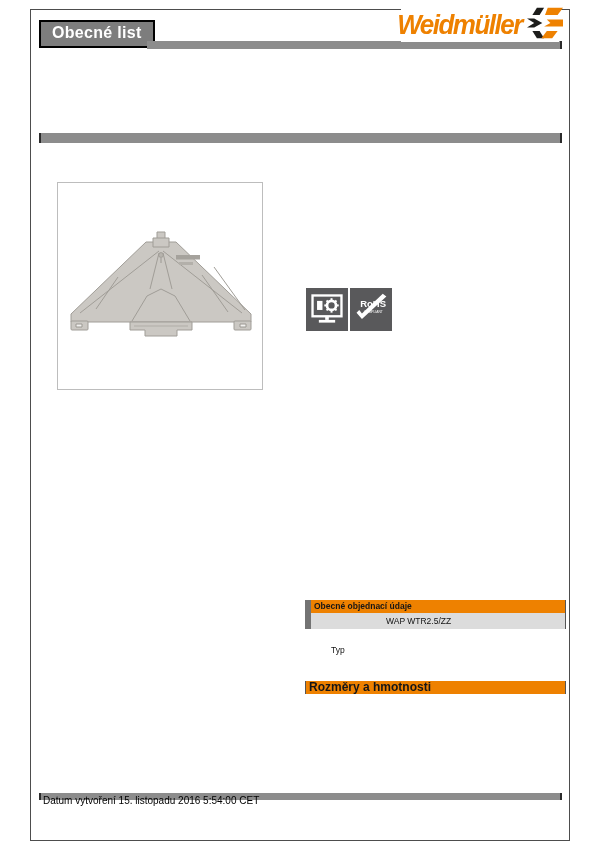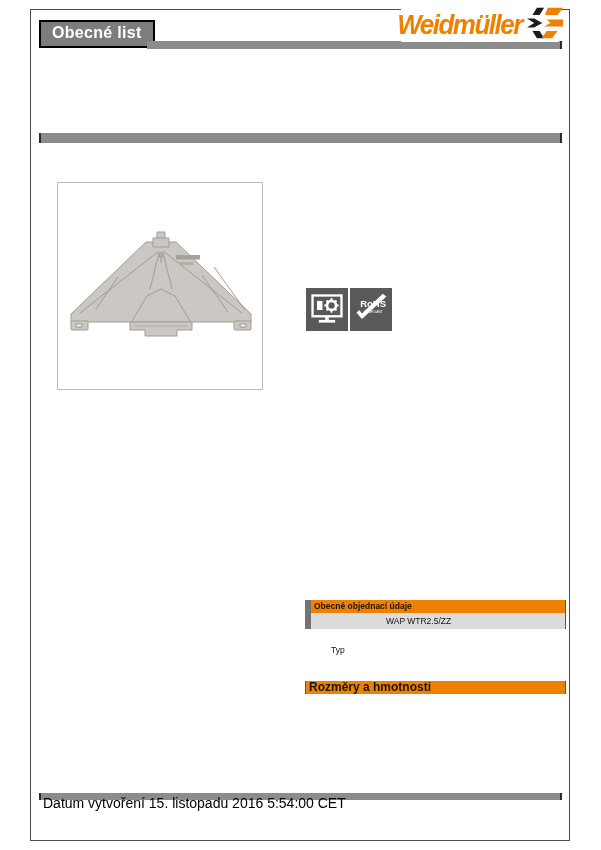--- a/index.html
+++ b/index.html
@@ -38,21 +38,21 @@
   .mid-rule {
     position:absolute; left:39px; top:133px; width:523px; height:10px;
     background:#8c8c8c; border-left:2px solid #2b2b2b; border-right:2px solid #2b2b2b;
   }
   .footer-rule {
     position:absolute; left:39px; top:793px; width:523px; height:7px;
     background:#8c8c8c; border-left:2px solid #2b2b2b; border-right:2px solid #2b2b2b;
   }
   .footer-text {
     position:absolute; left:43px; top:795px; z-index:2;
-    font-size:14px; color:#000;
+    font-size:10px; color:#000;
   }
   
   .product-frame {
     position:absolute; left:57px; top:182px; width:206px; height:208px;
     background:#fff; border:1px solid #bdbdbd;
   }
   
   .badge-row { position:absolute; left:306px; top:288px; display:flex; gap:2px; }
   .badge {
     width:42px; height:43px; background:#59595b;

